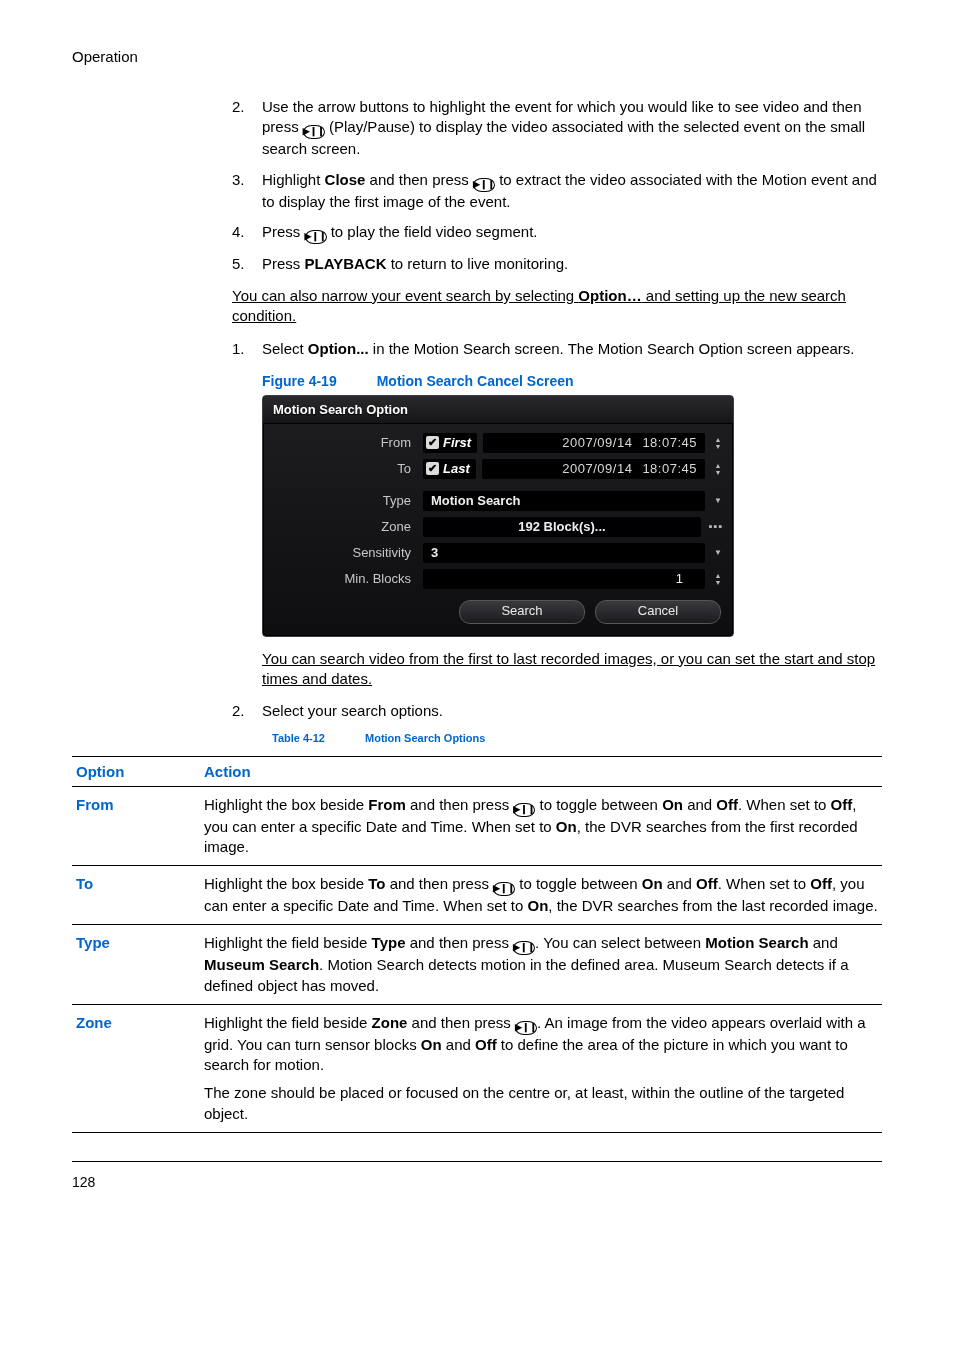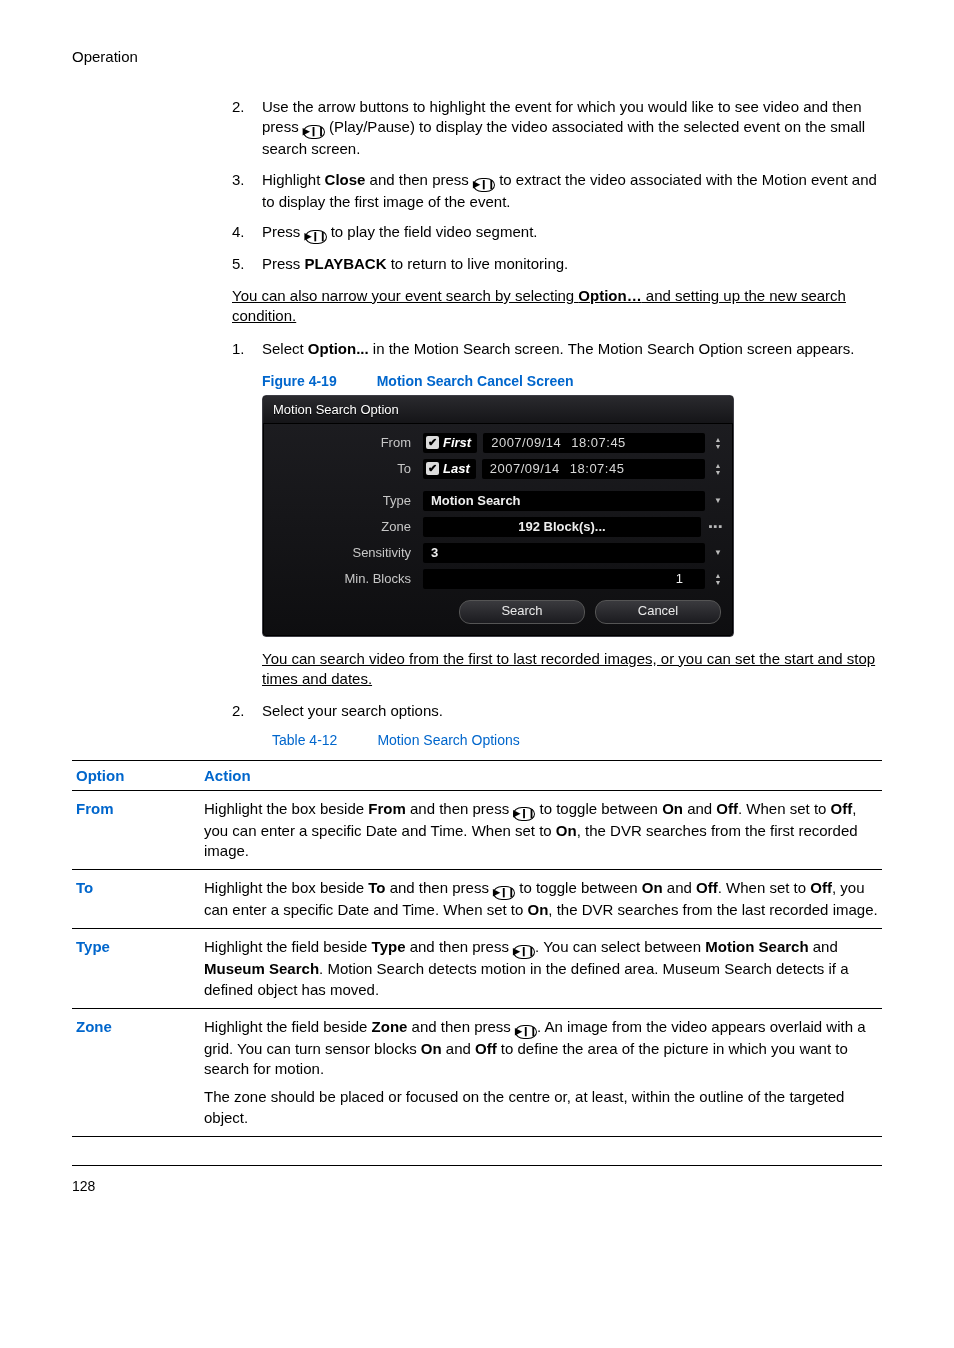--- a/index.html
+++ b/index.html
@@ -43,22 +43,22 @@
     display: flex;
     gap: 40px;
     font-size: 14px;
     font-weight: bold;
     color: #0066cc;
     margin: 14px 0 6px 0;
   }
   .tbl-caption {
     display: flex;
     gap: 40px;
-    font-size: 14px;
-    font-weight: normal;
+    font-size: 11px;
+    font-weight: bold;
     color: #0066cc;
     margin: 10px 0 6px 40px;
   }
   .table-caption-wrap {
     margin-left: 160px;
   }
   .play-icon {
     display: inline-flex;
     align-items: center;
     justify-content: center;
@@ -80,21 +80,21 @@
     background: linear-gradient(#1e1e22, #0e0e10);
     border: 1px solid #3d3d44;
     border-radius: 4px;
     color: #e6e6e6;
     font-size: 13px;
     box-shadow: 0 0 0 1px #000 inset;
     margin-bottom: 10px;
   }
   .dialog-title {
     padding: 6px 10px;
-    font-weight: normal;
+    font-weight: bold;
     color: #fff;
     background: linear-gradient(#2a2a2e, #151518);
     border-top-left-radius: 4px;
     border-top-right-radius: 4px;
     text-shadow: 0 1px 1px #000;
     border-bottom: 1px solid #000;
   }
   .dialog-body {
     padding: 6px 8px 8px 8px;
   }
@@ -142,21 +142,21 @@
     flex: 1;
     background: #000;
     color: #d8d8d8;
     height: 20px;
     line-height: 20px;
     padding: 0 8px;
     border-radius: 2px;
     font-size: 13px;
     letter-spacing: 0.5px;
     display: flex;
-    justify-content: flex-start;
+    justify-content: flex-end;
     gap: 10px;
   }
   .spin {
     display: flex;
     flex-direction: column;
     width: 14px;
     height: 20px;
     justify-content: center;
   }
   .spin-arrow {

